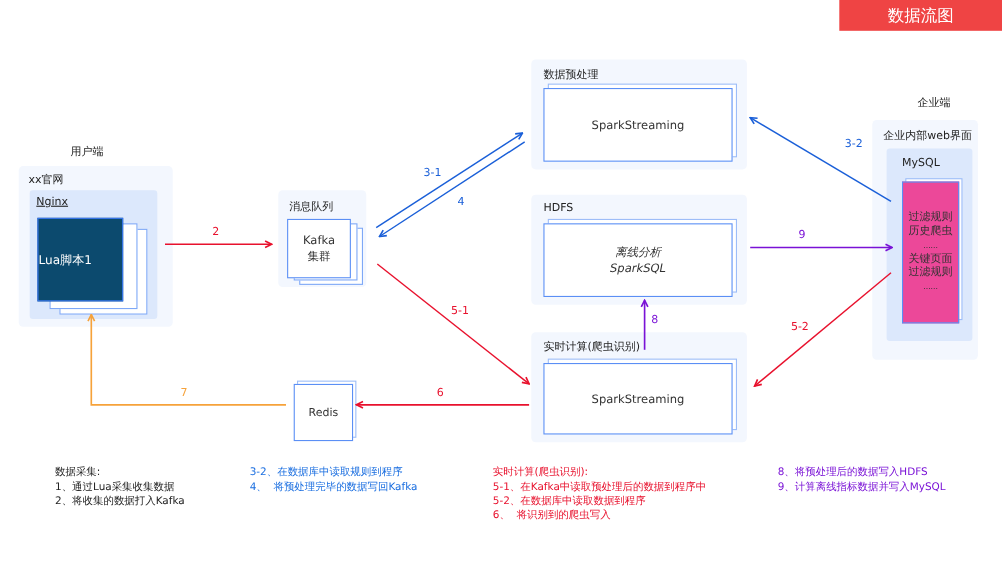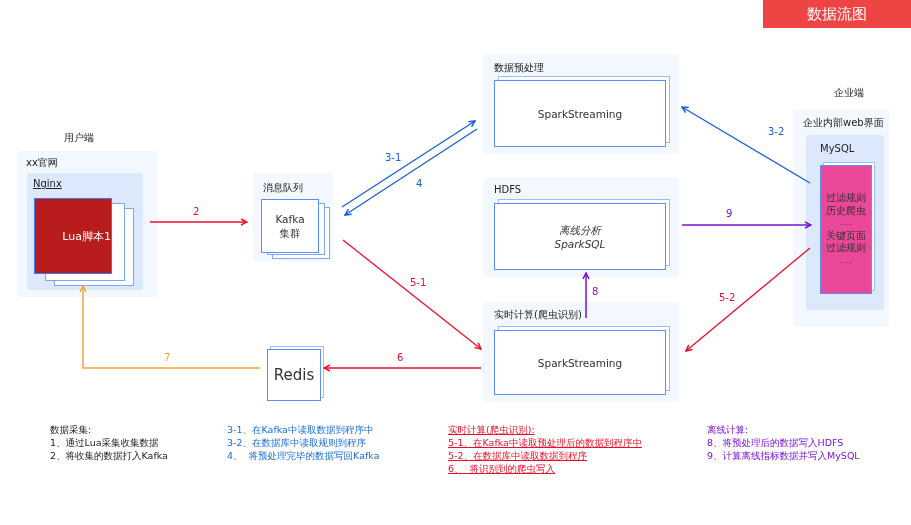--- a/index.html
+++ b/index.html
@@ -29,21 +29,21 @@
 <div class="abs title-bar">数据流图</div>
 
 <div class="abs lbl" style="left:64px;top:131px;">用户端</div>
 <div class="abs panel" style="left:17px;top:151px;width:140px;height:146px;"></div>
 <div class="abs lbl" style="left:26px;top:156px;">xx官网</div>
 <div class="abs inner-panel" style="left:27px;top:173px;width:116px;height:117px;"></div>
 <div class="abs lbl" style="left:33px;top:178px;text-decoration:underline;">Nginx</div>
 
 <div class="abs" style="left:54px;top:208px;width:78px;height:76px;border:1px solid #7ea8f7;background:#fff;"></div>
 <div class="abs" style="left:45px;top:203px;width:78px;height:76px;border:1px solid #7ea8f7;background:#fff;"></div>
-<div class="abs" style="left:34px;top:198px;width:76px;height:74px;background:#b91c1c;border:1px solid #3a78f2;color:#fff;font-size:11px;display:flex;align-items:center;justify-content:flex-end;">
+<div class="abs" style="left:34px;top:198px;width:76px;height:74px;background:#0c4a6e;border:1px solid #3a78f2;color:#fff;font-size:11px;display:flex;align-items:center;justify-content:flex-start;">
   <span>Lua脚本1</span>
 </div>
 
 <div class="abs panel" style="left:253px;top:173px;width:80px;height:88px;"></div>
 <div class="abs lbl" style="left:263px;top:181px;">消息队列</div>
 <div class="abs" style="left:272px;top:207px;width:56px;height:50px;border:1px solid #7ea8f7;background:#fff;"></div>
 <div class="abs" style="left:267px;top:203px;width:56px;height:50px;border:1px solid #7ea8f7;background:#fff;"></div>
 <div class="abs" style="left:261px;top:199px;width:56px;height:52px;border:1px solid #5b8ff5;background:#fff;display:flex;flex-direction:column;align-items:center;justify-content:center;font-size:10.5px;line-height:14px;">
   <span>Kafka</span>
   <span>集群</span>
@@ -61,21 +61,21 @@
   <span>离线分析</span>
   <span>SparkSQL</span>
 </div>
 
 <div class="abs panel" style="left:483px;top:302px;width:196px;height:100px;"></div>
 <div class="abs lbl" style="left:494px;top:308px;">实时计算(爬虫识别)</div>
 <div class="abs" style="left:494px;top:330px;width:170px;height:63px;border:1px solid #5b8ff5;background:#fff;display:flex;align-items:center;justify-content:center;font-size:10.5px;box-shadow:4px -4px 0 -1px #fff, 4px -4px 0 0 #9dbdf8;">
   <span>SparkStreaming</span>
 </div>
 
-<div class="abs" style="left:267px;top:349px;width:52px;height:50px;border:1px solid #5b8ff5;background:#fff;display:flex;align-items:center;justify-content:center;font-size:15px;box-shadow:3px -3px 0 -1px #fff, 3px -3px 0 0 #9dbdf8;">
+<div class="abs" style="left:267px;top:349px;width:52px;height:50px;border:1px solid #5b8ff5;background:#fff;display:flex;align-items:center;justify-content:center;font-size:10px;box-shadow:3px -3px 0 -1px #fff, 3px -3px 0 0 #9dbdf8;">
   <span>Redis</span>
 </div>
 
 <div class="abs lbl" style="left:834px;top:86px;">企业端</div>
 <div class="abs panel" style="left:793px;top:109px;width:96px;height:218px;"></div>
 <div class="abs lbl" style="left:803px;top:116px;">企业内部web界面</div>
 <div class="abs inner-panel" style="left:806px;top:135px;width:78px;height:175px;"></div>
 <div class="abs lbl" style="left:820px;top:143px;">MySQL</div>
 <div class="abs" style="left:820px;top:165px;width:50px;height:127px;border:1px solid #5b8ff5;background:#ec4899;display:flex;flex-direction:column;align-items:center;justify-content:center;font-size:10px;line-height:12.5px;box-shadow:3px -3px 0 -1px #fff, 3px -3px 0 0 #9dbdf8;">
   <span>过滤规则</span>
@@ -123,27 +123,25 @@
 <div class="abs arr-lbl" style="left:719px;top:292px;color:#e8112d;">5-2</div>
 <div class="abs arr-lbl" style="left:397px;top:352px;color:#e8112d;">6</div>
 <div class="abs arr-lbl" style="left:164px;top:352px;color:#f6a23a;">7</div>
 
 <div class="abs notes" style="left:50px;top:423px;color:#222;">
   <div>数据采集:</div>
   <div>1、通过Lua采集收集数据</div>
   <div>2、将收集的数据打入Kafka</div>
 </div>
 <div class="abs notes" style="left:227px;top:423px;color:#1a6ee0;">
-  <div>3-1、在Kafka中读取数据到程序中</div>
   <div>3-2、在数据库中读取规则到程序</div>
   <div>4、  将预处理完毕的数据写回Kafka</div>
 </div>
-<div class="abs notes" style="left:448px;top:423px;color:#e8112d;text-decoration:underline;">
+<div class="abs notes" style="left:448px;top:423px;color:#e8112d;">
   <div>实时计算(爬虫识别):</div>
   <div>5-1、在Kafka中读取预处理后的数据到程序中</div>
   <div>5-2、在数据库中读取数据到程序</div>
   <div>6、  将识别到的爬虫写入</div>
 </div>
 <div class="abs notes" style="left:707px;top:423px;color:#7a12d6;">
-  <div>离线计算:</div>
   <div>8、将预处理后的数据写入HDFS</div>
   <div>9、计算离线指标数据并写入MySQL</div>
 </div>
 
 </body></html>

